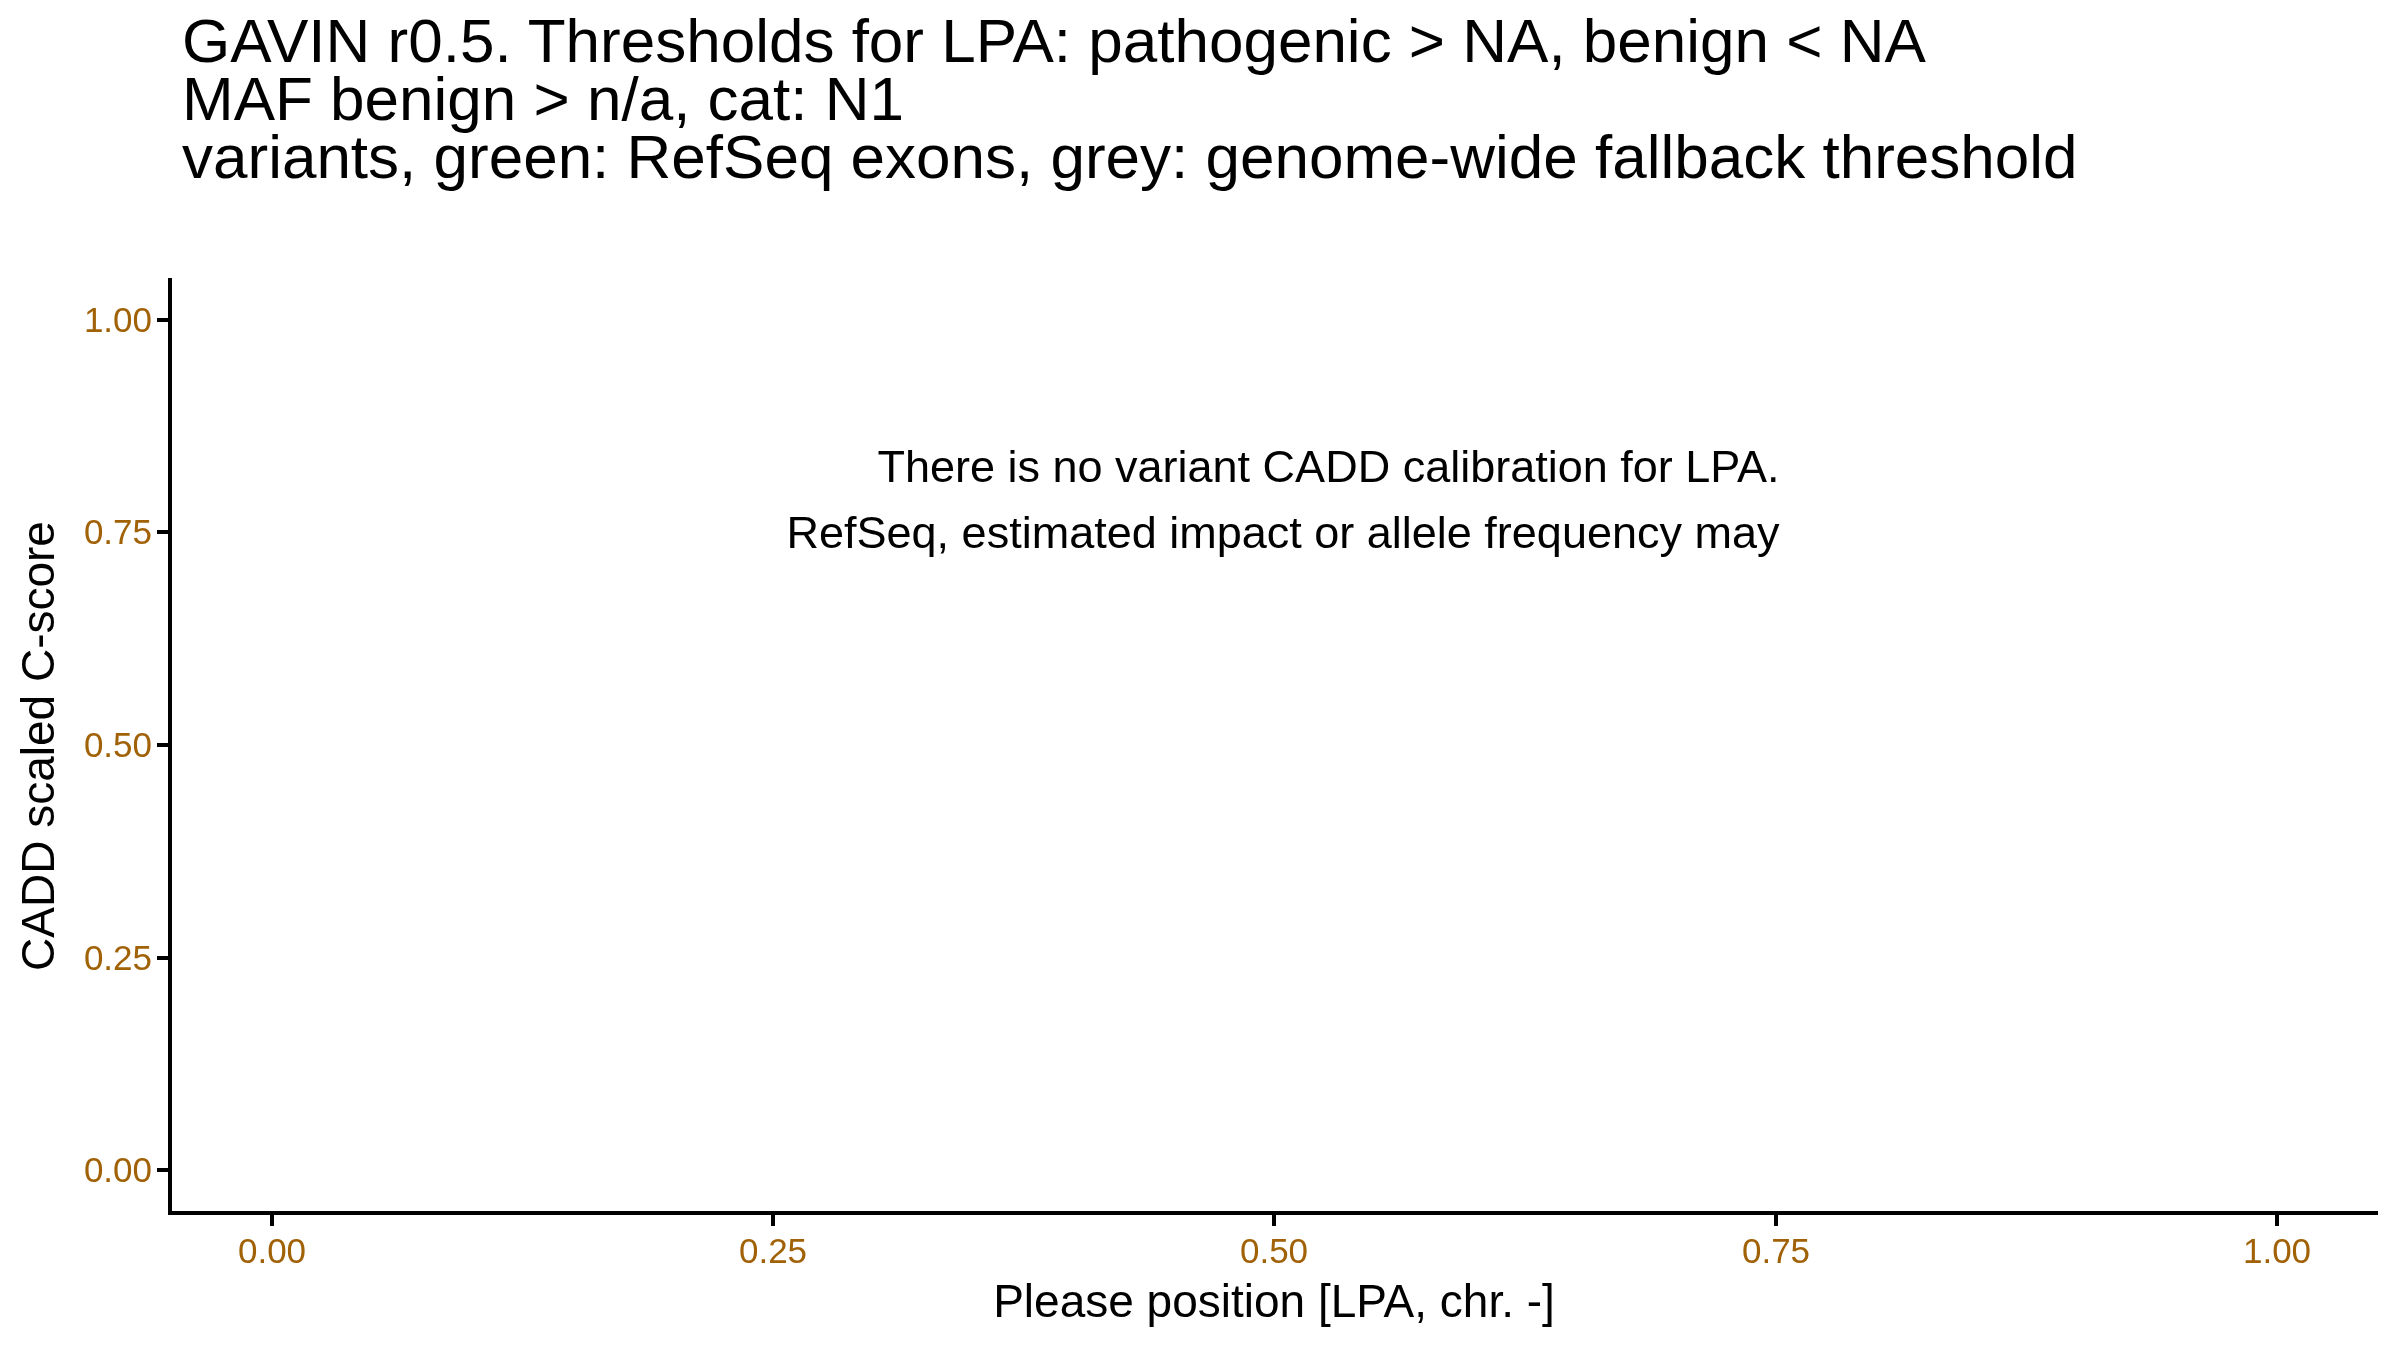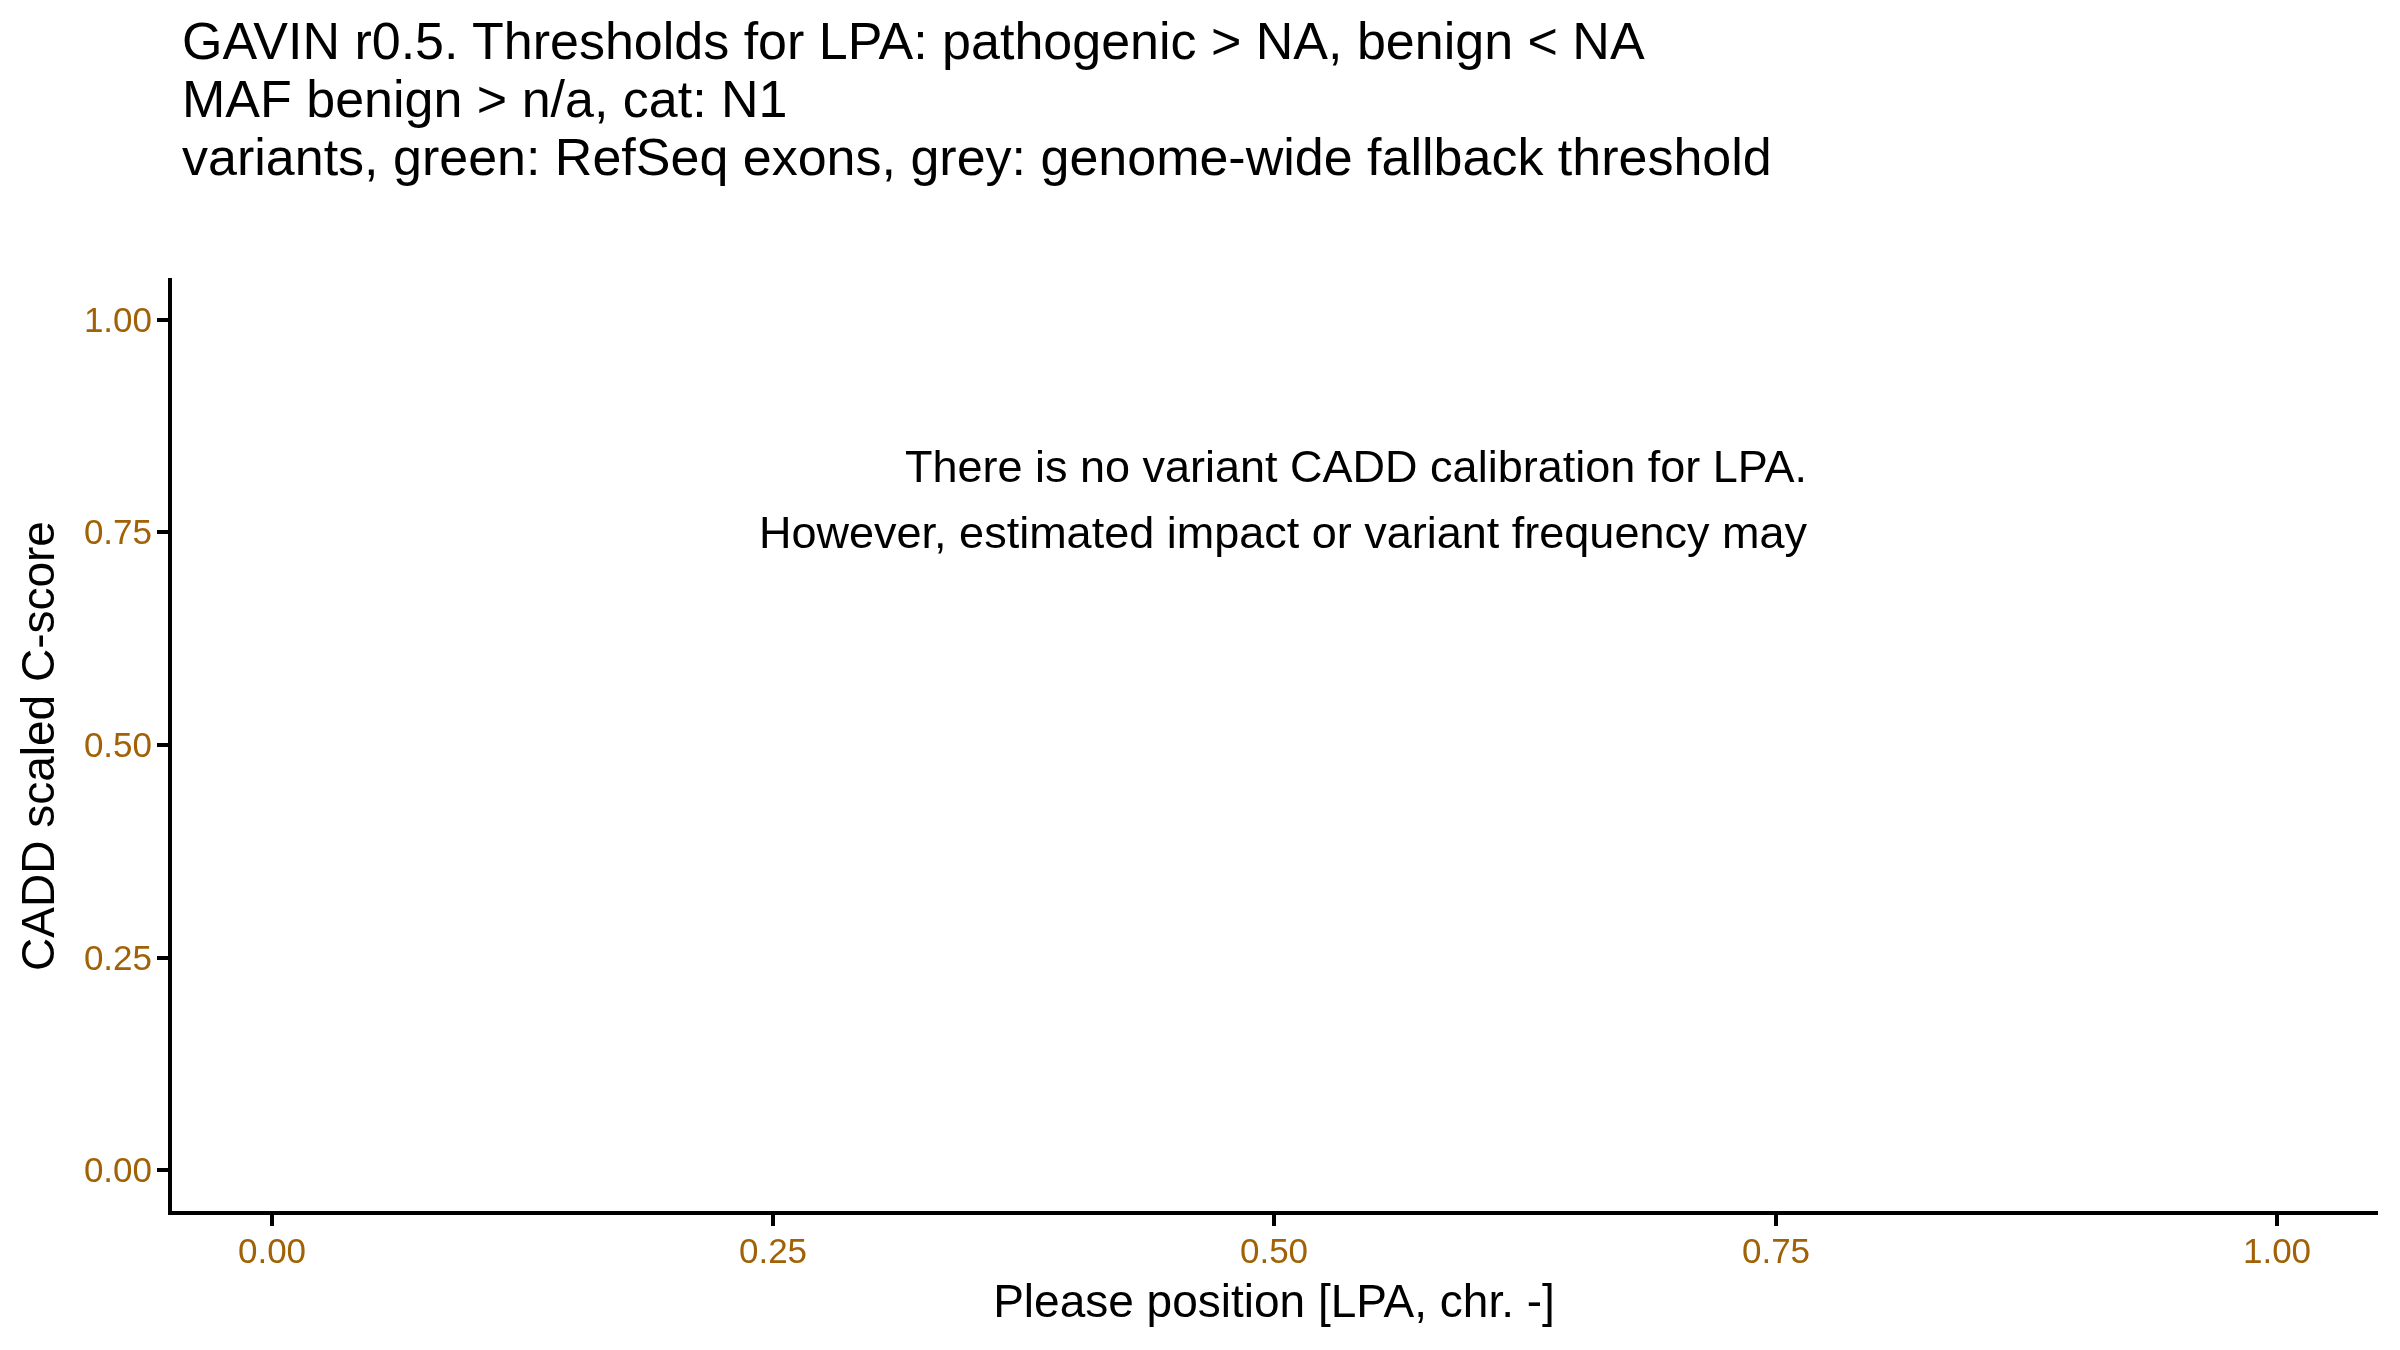--- a/index.html
+++ b/index.html
@@ -14,21 +14,21 @@
     background: #ffffff;
     font-family: "Liberation Sans", "DejaVu Sans", sans-serif;
     overflow: hidden;
   }
   .abs { position: absolute; }
 
   
   #plot-title {
     left: 182px;
     top: 12px;
-    font-size: 52px;
+    font-size: 62px;
     line-height: 58px;
     color: #000000;
     white-space: nowrap;
   }
 
   
   .axis-line { background: #000000; }
   #y-axis-line { left: 168px; top: 278px; width: 4px; height: 937px; }
   #x-axis-line { left: 168px; top: 1211px; width: 2210px; height: 4px; }
 
@@ -88,21 +88,21 @@
 <div id="canvas">
 
   <div id="plot-title" class="abs">
     <div>GAVIN r0.5. Thresholds for LPA: pathogenic &gt; NA, benign &lt; NA</div>
     <div>MAF benign &gt; n/a, cat: N1</div>
     <div>variants, green: RefSeq exons, grey: genome-wide fallback threshold</div>
   </div>
 
   <div id="panel-annotation" class="abs">
     <div>There is no variant CADD calibration for LPA.</div>
-    <div>However, estimated impact or variant frequency may</div>
+    <div>RefSeq, estimated impact or allele frequency may</div>
   </div>
 
   <div id="y-axis-line" class="abs axis-line"></div>
   <div id="x-axis-line" class="abs axis-line"></div>
 
   <div class="abs tick y-tick" style="top: 318px;"></div>
   <div class="abs tick y-tick" style="top: 530px;"></div>
   <div class="abs tick y-tick" style="top: 743px;"></div>
   <div class="abs tick y-tick" style="top: 956px;"></div>
   <div class="abs tick y-tick" style="top: 1168px;"></div>

